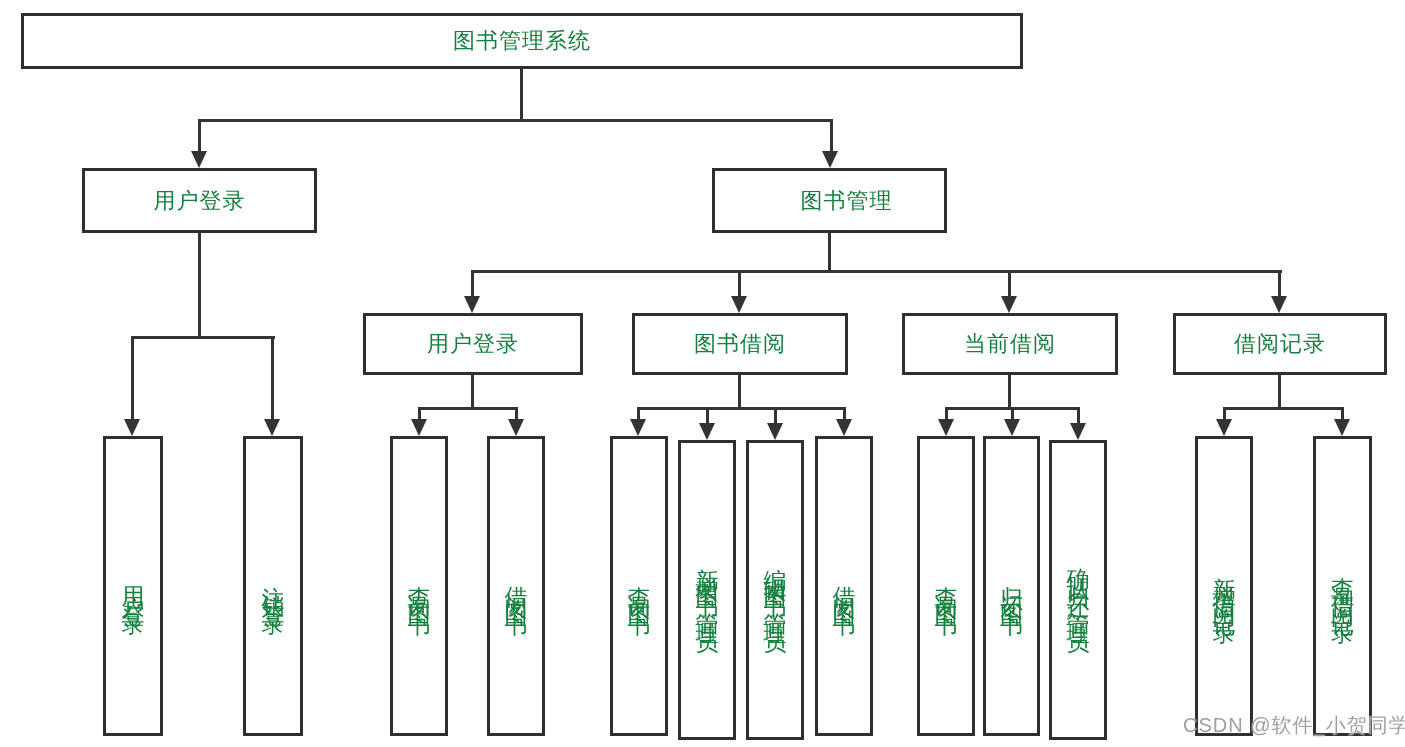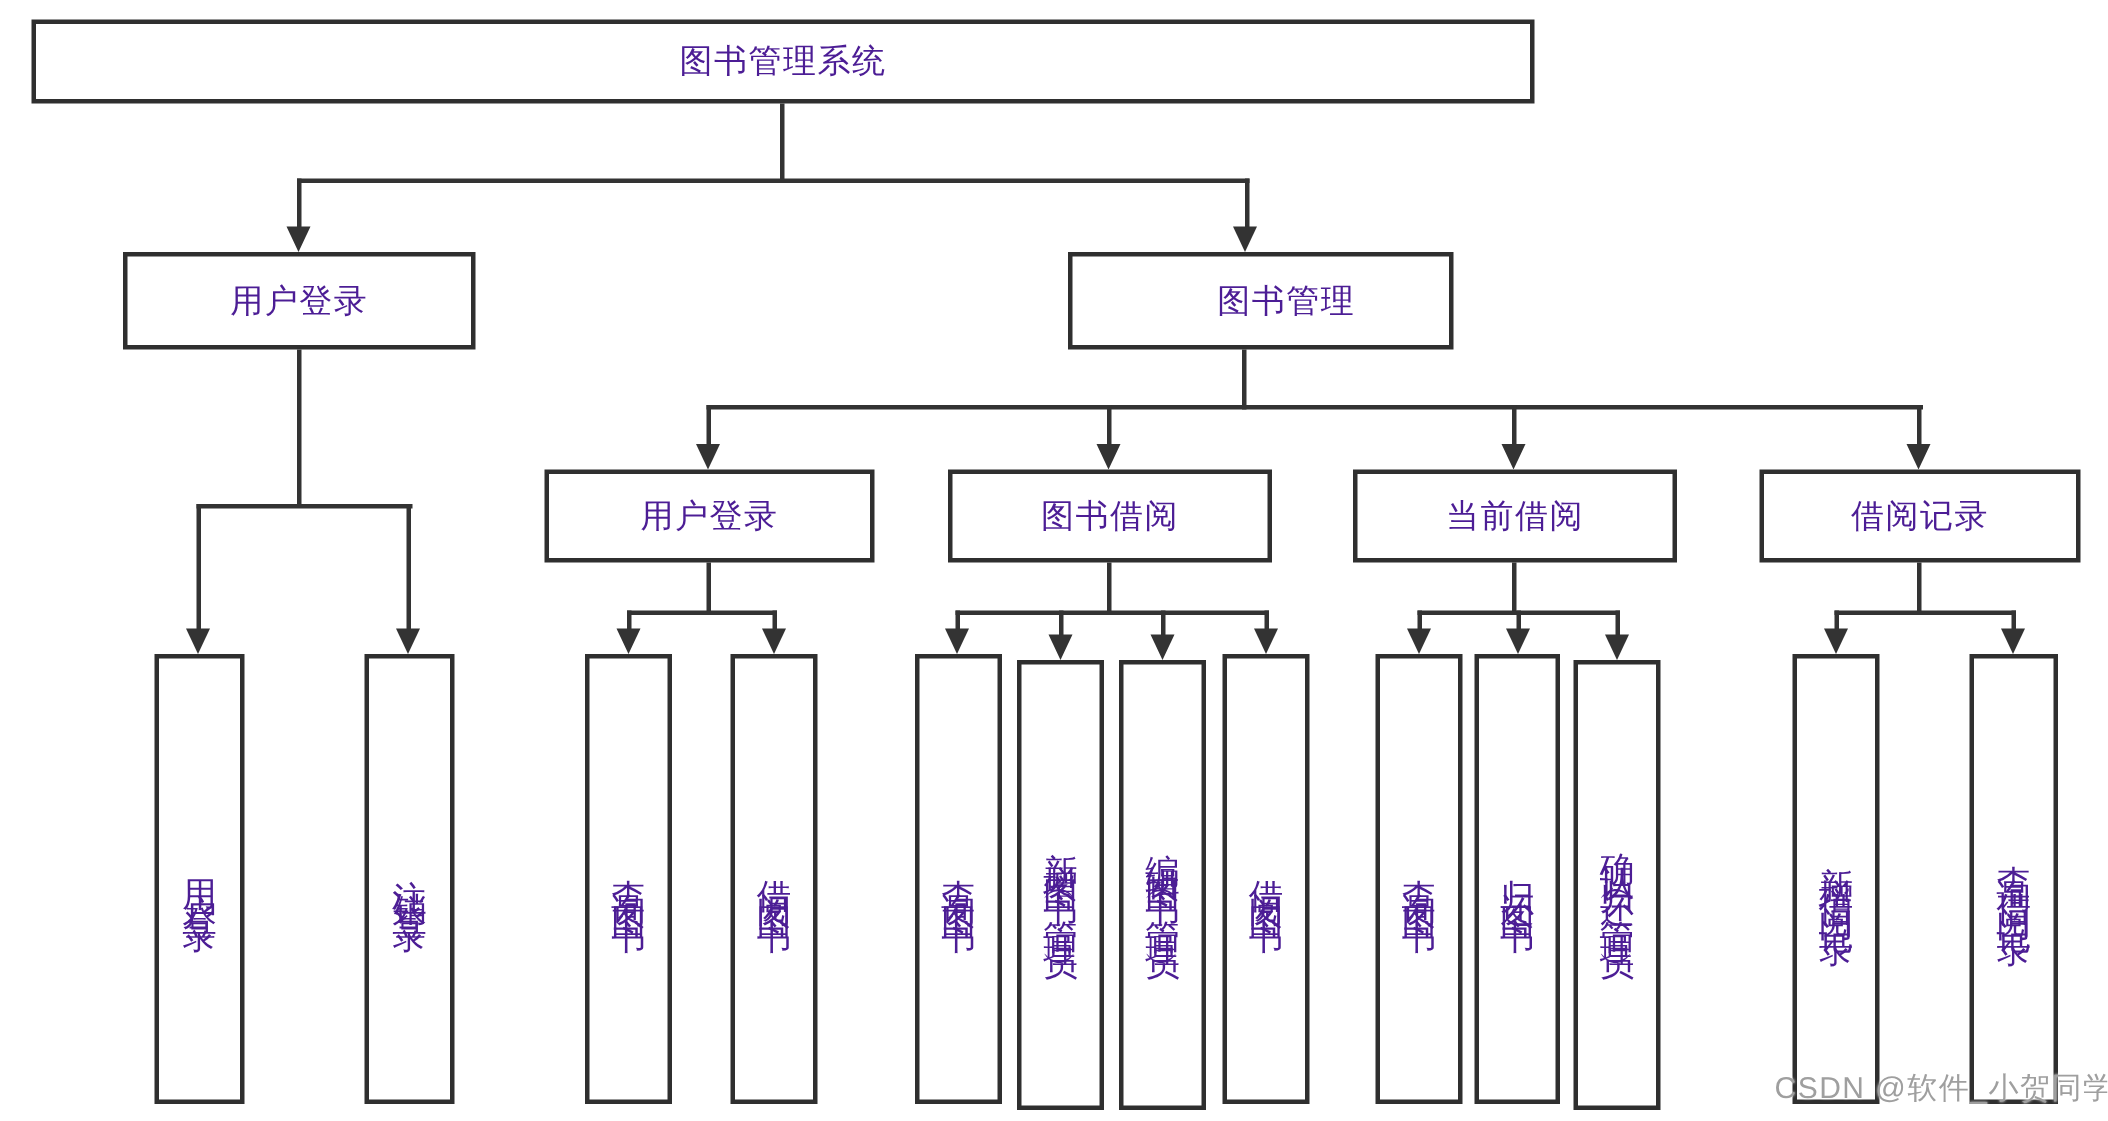--- a/index.html
+++ b/index.html
@@ -3,21 +3,21 @@
 <meta charset="utf-8">
 <style>
   html,body { margin:0; padding:0; background:#ffffff; }
   .stage {
     position:relative; width:1405px; height:747px; background:#ffffff;
     font-family:"Liberation Sans","DejaVu Sans",sans-serif; overflow:hidden;
   }
   .box {
     position:absolute; background:#ffffff; border:3px solid #2f2f2f;
     box-sizing:border-box; display:flex; align-items:center; justify-content:center;
-    color:#4c1d95;
+    color:#15803d;
   }
   .hlabel { font-size:22px; letter-spacing:1px; white-space:nowrap; }
   .vbox {
     writing-mode:vertical-rl; text-orientation:mixed;
     font-size:23px; letter-spacing:9px; line-height:1;
   }
   .line { position:absolute; background:#333333; }
   .arrow {
     position:absolute; width:0; height:0;
     border-left:8px solid transparent; border-right:8px solid transparent;
@@ -41,21 +41,21 @@
   <div class="line" style="left:520px; top:69px; width:3px; height:53px;"></div>
   <div class="line" style="left:198px; top:119px; width:635px; height:3px;"></div>
   <div class="line" style="left:198px; top:119px; width:3px; height:34px;"></div>
   <div class="arrow" style="left:191px; top:151px;"></div>
   <div class="line" style="left:830px; top:119px; width:3px; height:34px;"></div>
   <div class="arrow" style="left:822px; top:151px;"></div>
 
   <div class="box hlabel" style="left:82px; top:168px; width:235px; height:65px;">
     <span>用户登录</span>
   </div>
-  <div class="box hlabel" style="left:712px; top:168px; width:257px; height:65px;padding-left:34px;">
+  <div class="box hlabel" style="left:712px; top:168px; width:235px; height:65px;padding-left:34px;">
     <span>图书管理</span>
   </div>
 
   <div class="line" style="left:198px; top:233px; width:3px; height:105px;"></div>
   <div class="line" style="left:131px; top:336px; width:144px; height:3px;"></div>
   <div class="line" style="left:131px; top:336px; width:3px; height:85px;"></div>
   <div class="arrow" style="left:124px; top:419px;"></div>
   <div class="line" style="left:271px; top:336px; width:3px; height:85px;"></div>
   <div class="arrow" style="left:264px; top:419px;"></div>
 

